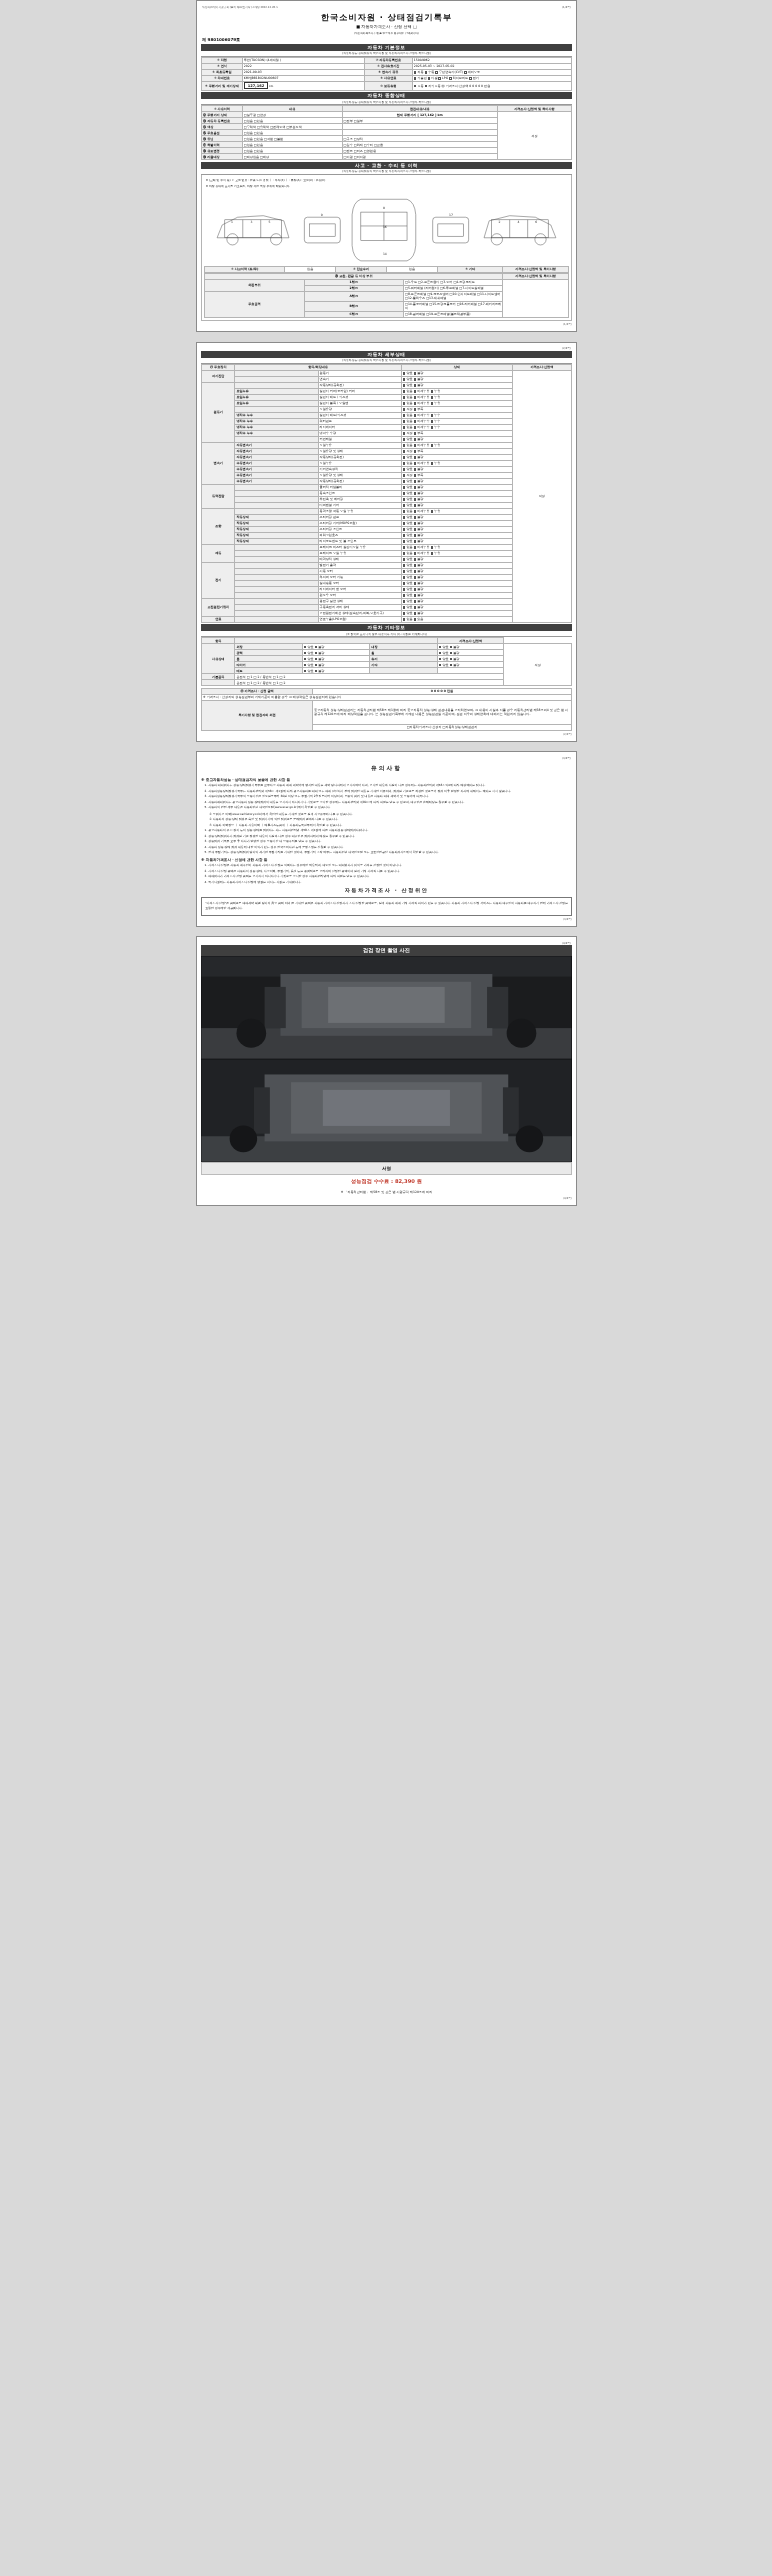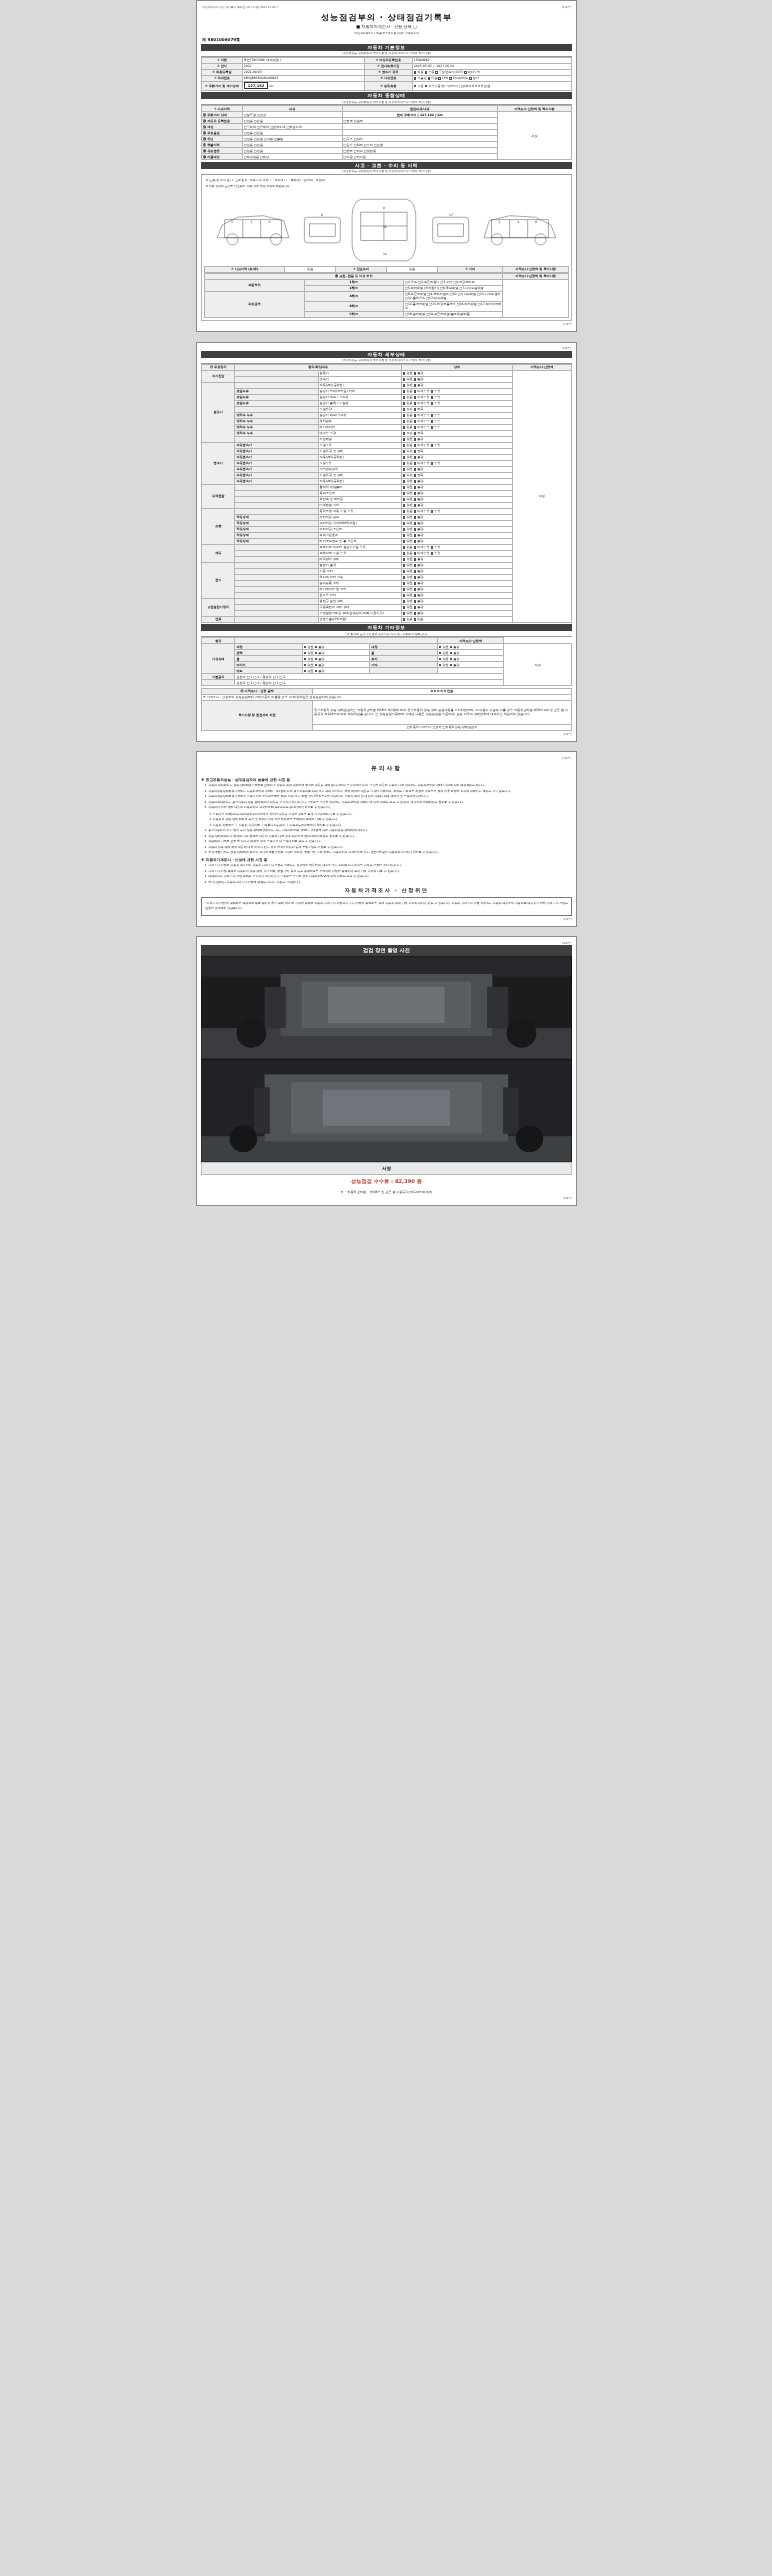--- a/index.html
+++ b/index.html
@@ -61,21 +61,21 @@
 <body>
 
 <div class="page">
 
   <div class="sheet">
     <div class="sheet-top-note">
       <span>자동차관리법 시행규칙 [별지 제82호서식] &lt;개정 2022.12.20.&gt;</span>
       <span>(1/4쪽)</span>
     </div>
 
-    <div class="doc-title">성능점검부의 · 상태점검기록부</div>
+    <div class="doc-title">한국소비자원 · 상태점검기록부</div>
     <div class="doc-sub">■ 자동차가격조사 · 산정 선택 □</div>
     <div class="doc-sub tiny">(자동차가격조사·산정을 받으려는 경우에만 선택합니다)</div>
     <div class="docnum">제 9801006079호</div>
 
     <div class="band">자동차 기본정보</div>
     <div class="band-note">(자동차성능·상태점검자 확인사항 및 자동차가격조사·산정자 확인사항)</div>
 
     <table class="grid">
       <tbody>
           <tr>

